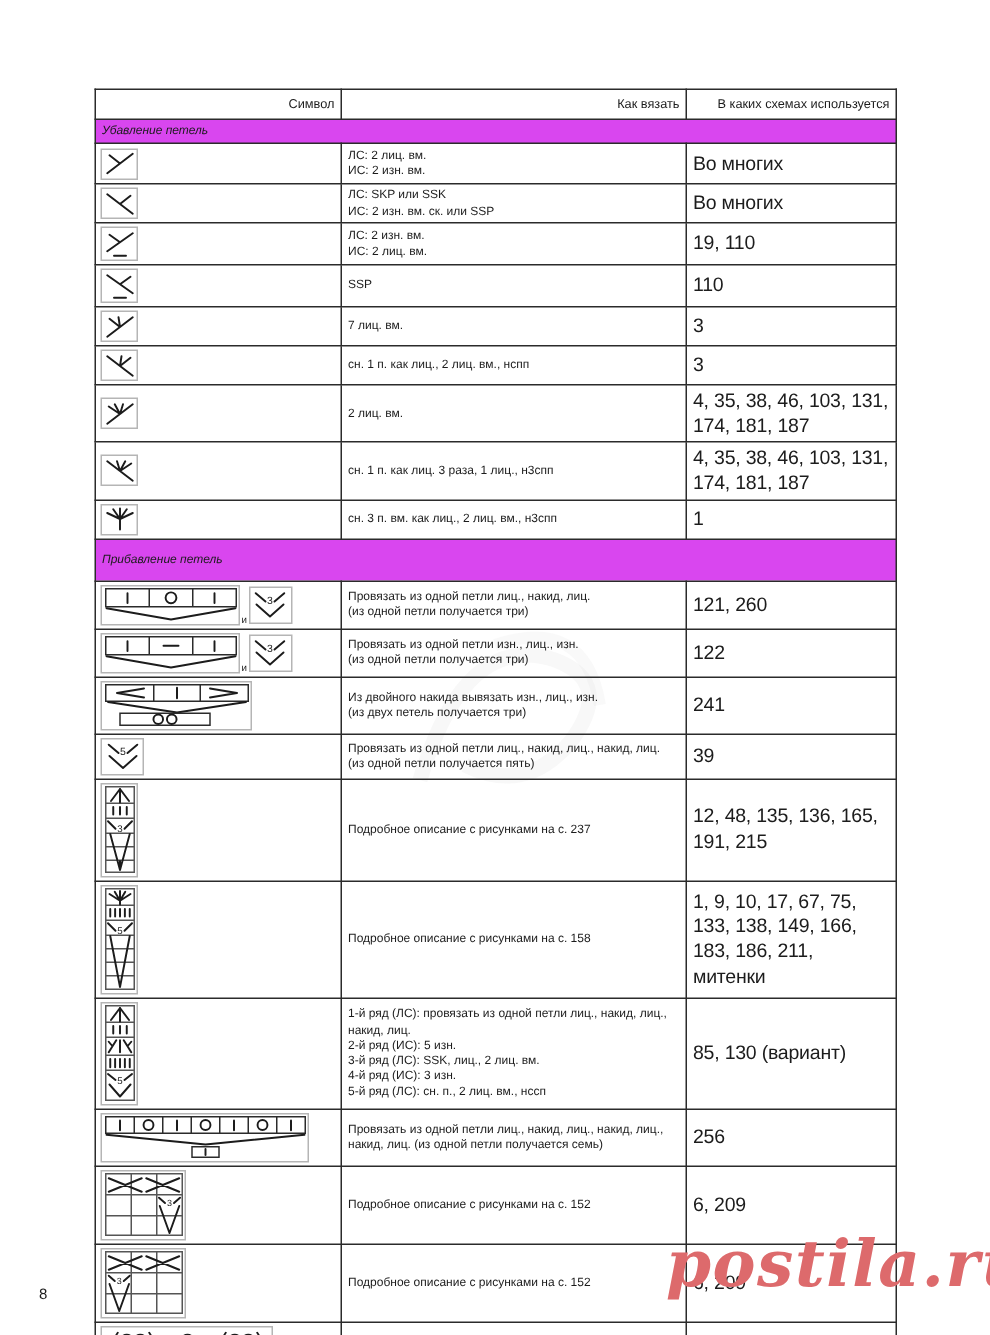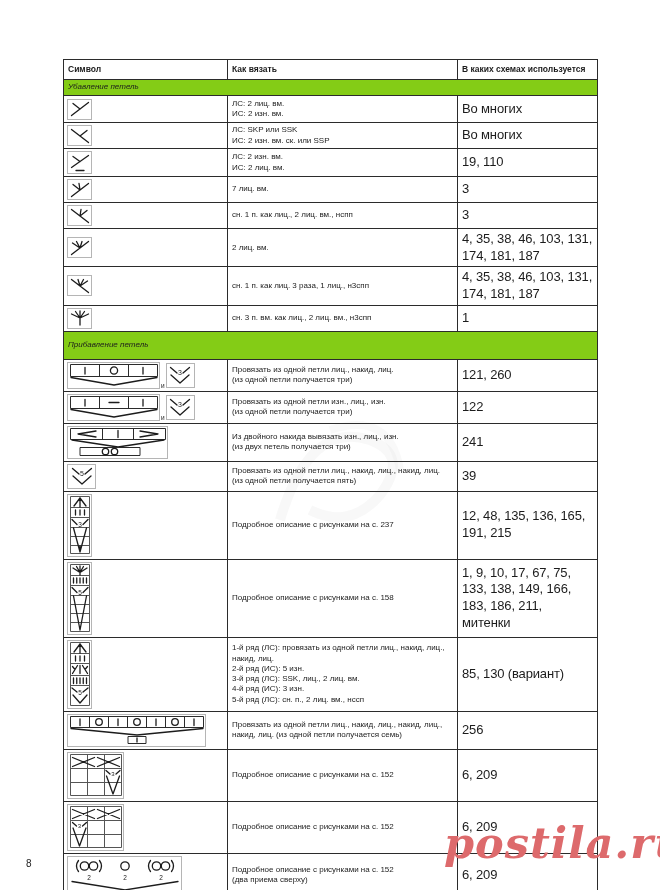--- a/index.html
+++ b/index.html
@@ -1,21 +1,21 @@
 <!DOCTYPE html>
 <html><head>
 <meta charset="utf-8">
 <style>
   html,body{margin:0;padding:0;}
   body{width:660px;height:890px;background:#fdfdfb;font-family:"Liberation Sans",sans-serif;color:#1c1c1c;position:relative;overflow:hidden;}
   .page{position:absolute;inset:0;background:#ffffff;}
   .knit-table{position:absolute;left:63px;top:59px;width:534px;border-collapse:collapse;table-layout:fixed;}
   .knit-table th,.knit-table td{border:1px solid #2b2b2b;padding:2px 4px;vertical-align:middle;font-size:8px;line-height:1.28;font-weight:normal;overflow:hidden;}
-  .knit-table th{text-align:left;font-weight:bold;font-size:8.5px;padding:4px 4px;}
-  tr.section td{background:#84cc16;font-style:italic;font-size:8px;padding:2.5px 4px;}
+  .knit-table th{text-align:right;font-weight:normal;font-size:8.5px;padding:4px 4px;}
+  tr.section td{background:#d946ef;font-style:italic;font-size:8px;padding:2.5px 4px;}
   td.how{white-space:pre-line;}
   td.sch{font-size:13px;letter-spacing:-0.15px;white-space:pre-line;}
   td.sym{padding:2px 3px;}
   .symbox{display:inline-block;border:1px solid #b5b5b5;background:#fff;padding:1.5px;vertical-align:middle;line-height:0;}
   .joiner{font-size:6.5px;vertical-align:bottom;display:inline-block;margin:0 1px;transform:translateY(2px);}
   .symbox svg{display:block;}
   .glyph{stroke:#1c1c1c;stroke-width:1.3;fill:none;stroke-linecap:round;stroke-linejoin:round;}
   .grid{stroke:#555555;stroke-width:1;fill:none;}
   .boxline{stroke:#2b2b2b;stroke-width:1;fill:none;}
   svg text{font-family:"Liberation Sans",sans-serif;fill:#1c1c1c;stroke:none;}
@@ -71,20 +71,27 @@
 
       <tr style="height:23px">
         <td class="sym"><span class="symbox"><svg width="20" height="18" viewBox="0 0 20 18">
                 <path class="glyph" d="M1.5,13.5 L18.5,1.5 M10,7.5 L3,2.5 M6,16.5 L14,16.5"></path>
               </svg></span></td>
         <td class="how">ЛС: 2 изн. вм.
 ИС: 2 лиц. вм.</td>
         <td class="sch">19, 110</td>
       </tr>
 
+      <tr style="height:23px">
+        <td class="sym"><span class="symbox"><svg width="20" height="18" viewBox="0 0 20 18">
+                <path class="glyph" d="M1.5,1.5 L18.5,13.5 M10,7.5 L17,2.5 M6,16.5 L14,16.5"></path>
+              </svg></span></td>
+        <td class="how">SSP</td>
+        <td class="sch">110</td>
+      </tr>
 
       <tr style="height:23px">
         <td class="sym"><span class="symbox"><svg width="20" height="16" viewBox="0 0 20 16">
                 <path class="glyph" d="M1.5,14.5 L18.5,1.5 M10,8 L3,2.5 M10,8 L9,1.5"></path>
               </svg></span></td>
         <td class="how">7 лиц. вм.</td>
         <td class="sch">3</td>
       </tr>
 
       <tr style="height:23px">

